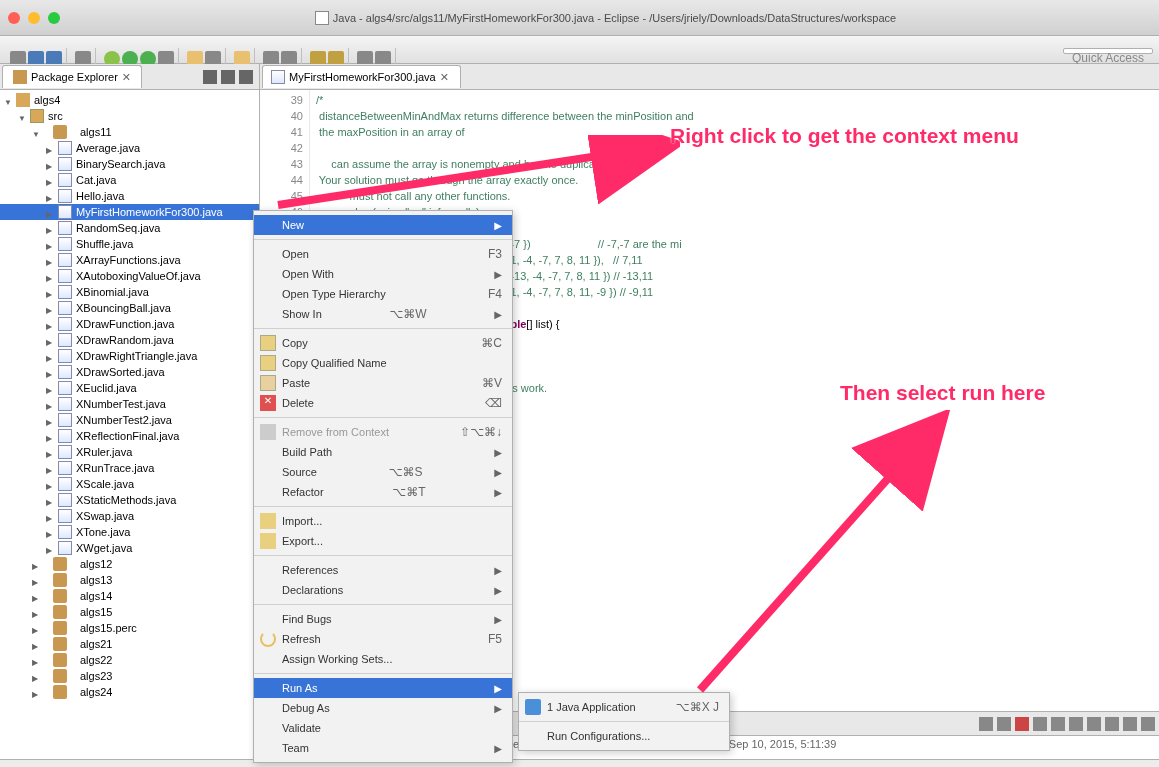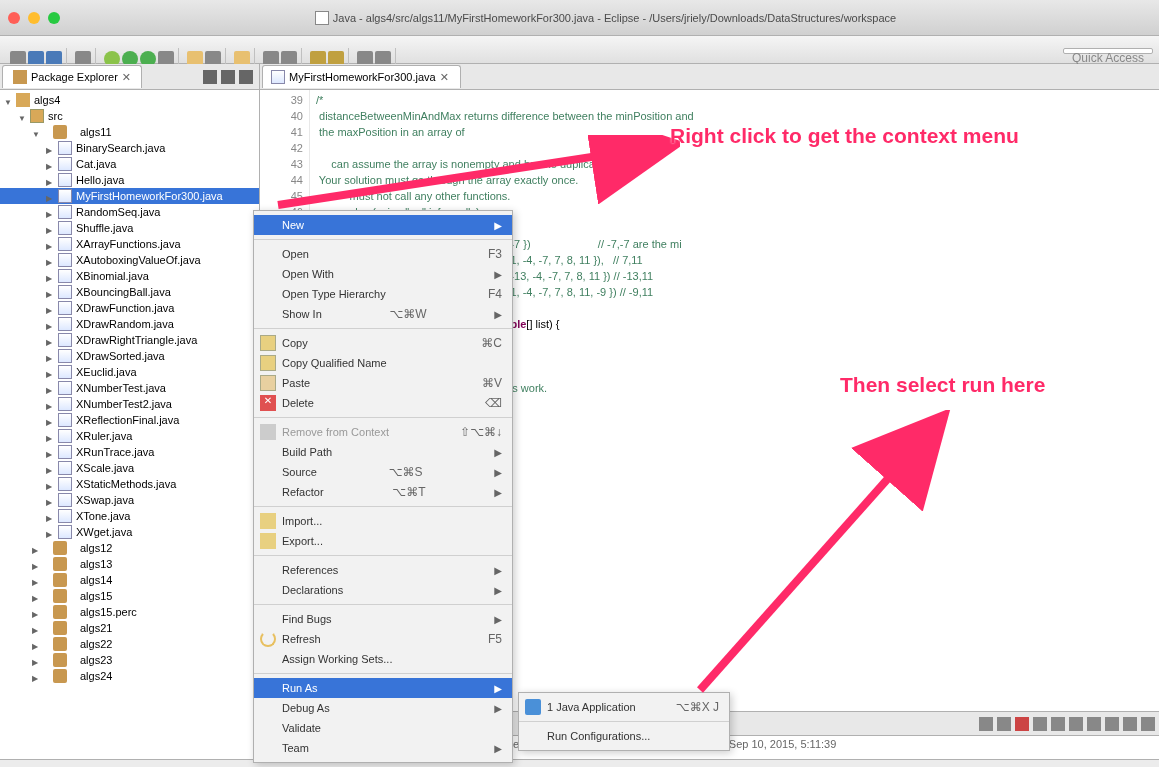--- a/index.html
+++ b/index.html
@@ -191,20 +191,25 @@
         </div>
         <div class="tree-item indent-1">
           <span class="tree-disclosure open"></span>
           <span class="tree-icon src"></span>
           <span class="tree-label">src</span>
         </div>
         <div class="tree-item indent-2">
           <span class="tree-disclosure open"></span>
           <span class="tree-icon package"></span>
           <span class="tree-label">algs11</span>
+        </div>
+        <div class="tree-item indent-3">
+          <span class="tree-disclosure closed"></span>
+          <span class="tree-icon java"></span>
+          <span class="tree-label">Average.java</span>
         </div>
         <div class="tree-item indent-3">
           <span class="tree-disclosure closed"></span>
           <span class="tree-icon java"></span>
           <span class="tree-label">BinarySearch.java</span>
         </div>
         <div class="tree-item indent-3">
           <span class="tree-disclosure closed"></span>
           <span class="tree-icon java"></span>
           <span class="tree-label">Cat.java</span>
@@ -557,21 +562,21 @@
       <span>1 Java Application</span>
       <span class="menu-shortcut">⌥⌘X J</span>
     </div>
     <div class="menu-separator"></div>
     <div class="menu-item">
       <span>Run Configurations...</span>
     </div>
   </div>
 
 <div class="annotation-text" style="left:670px; top:124px;">Right click to get the context menu</div>
-<div class="annotation-text" style="left:840px; top:373px;text-align:right;">Then select run here</div>
+<div class="annotation-text" style="left:840px; top:381px;text-align:right;">Then select run here</div>
 
 <svg class="arrow" style="left:260px; top:135px; width:420px; height:80px;">
   <defs>
       <marker id="ah1" markerWidth="12" markerHeight="12" refX="2" refY="6" orient="auto">
         <path d="M12,0 L0,6 L12,12 Z" fill="#ff2a68"></path>
       </marker>
     </defs>
   <line x1="410" y1="10" x2="18" y2="70" stroke="#ff2a68" stroke-width="8" marker-start="url(#ah1)"></line>
 </svg>
 

